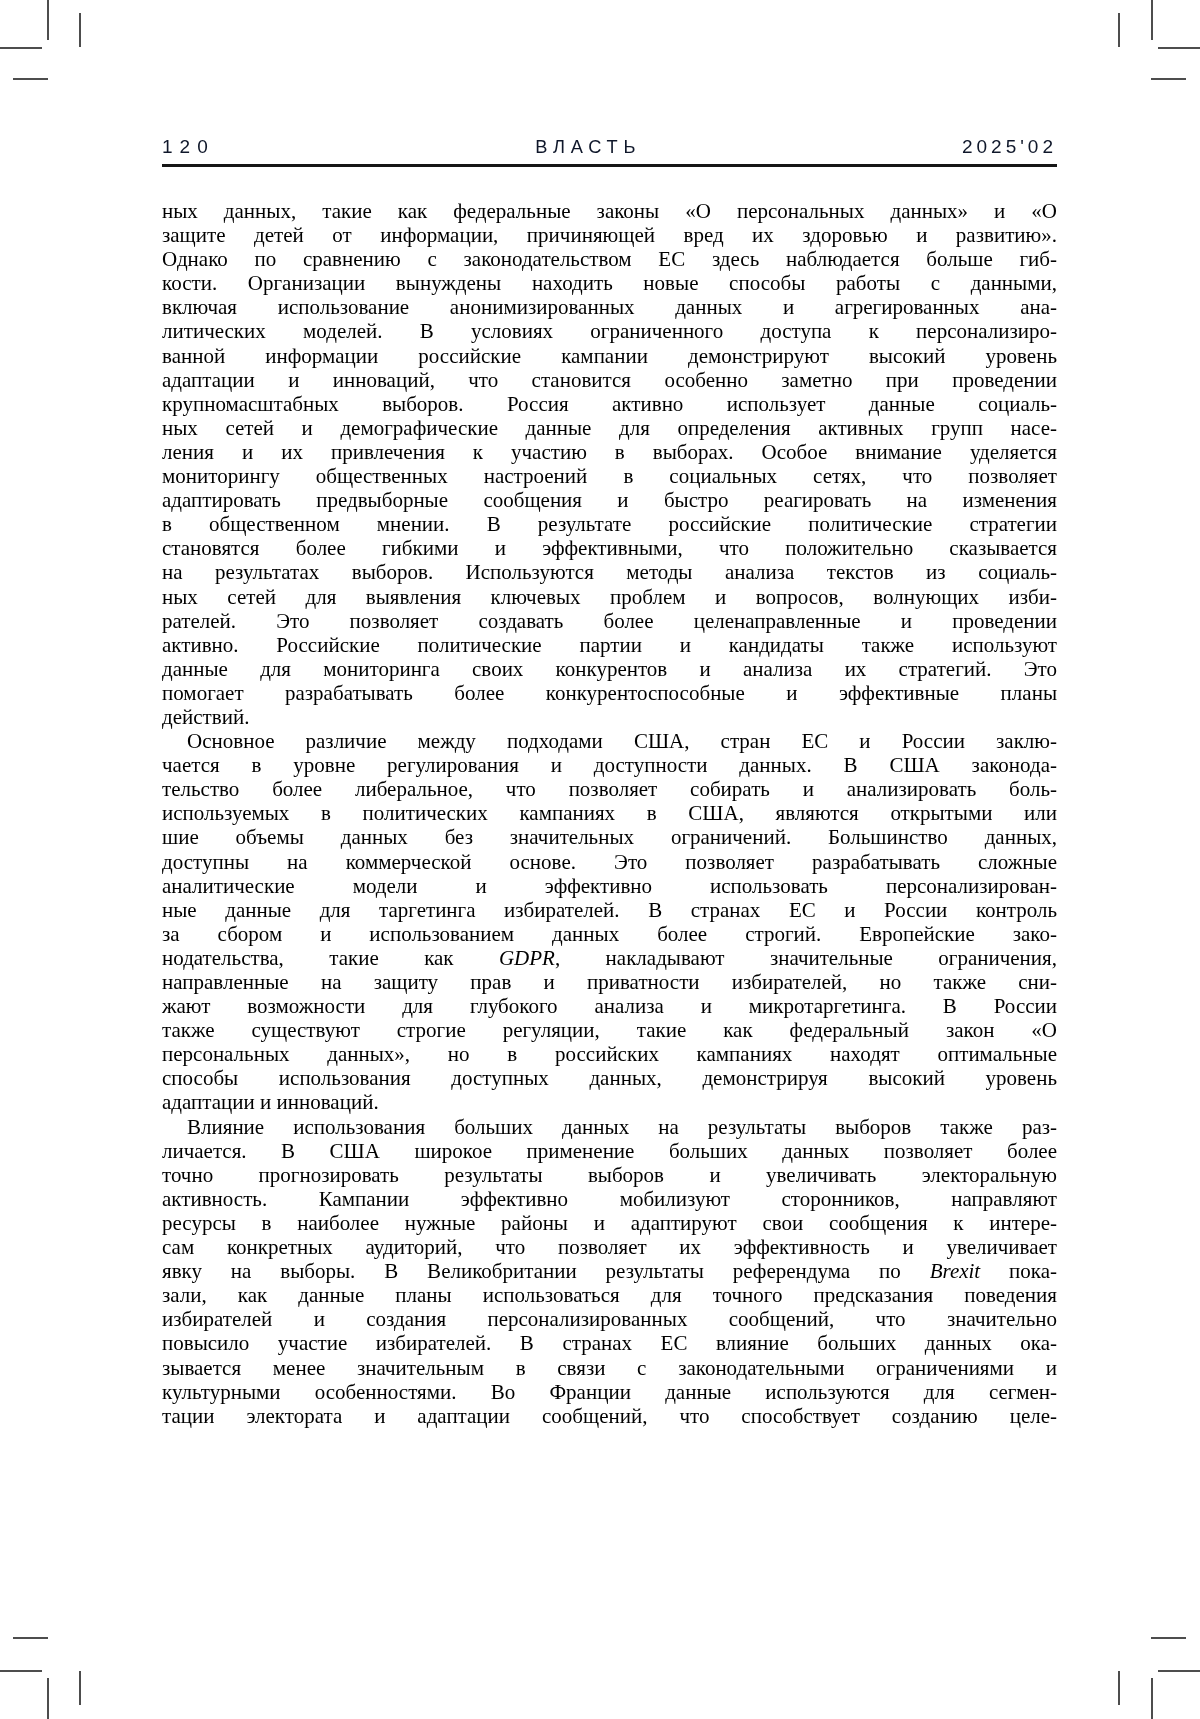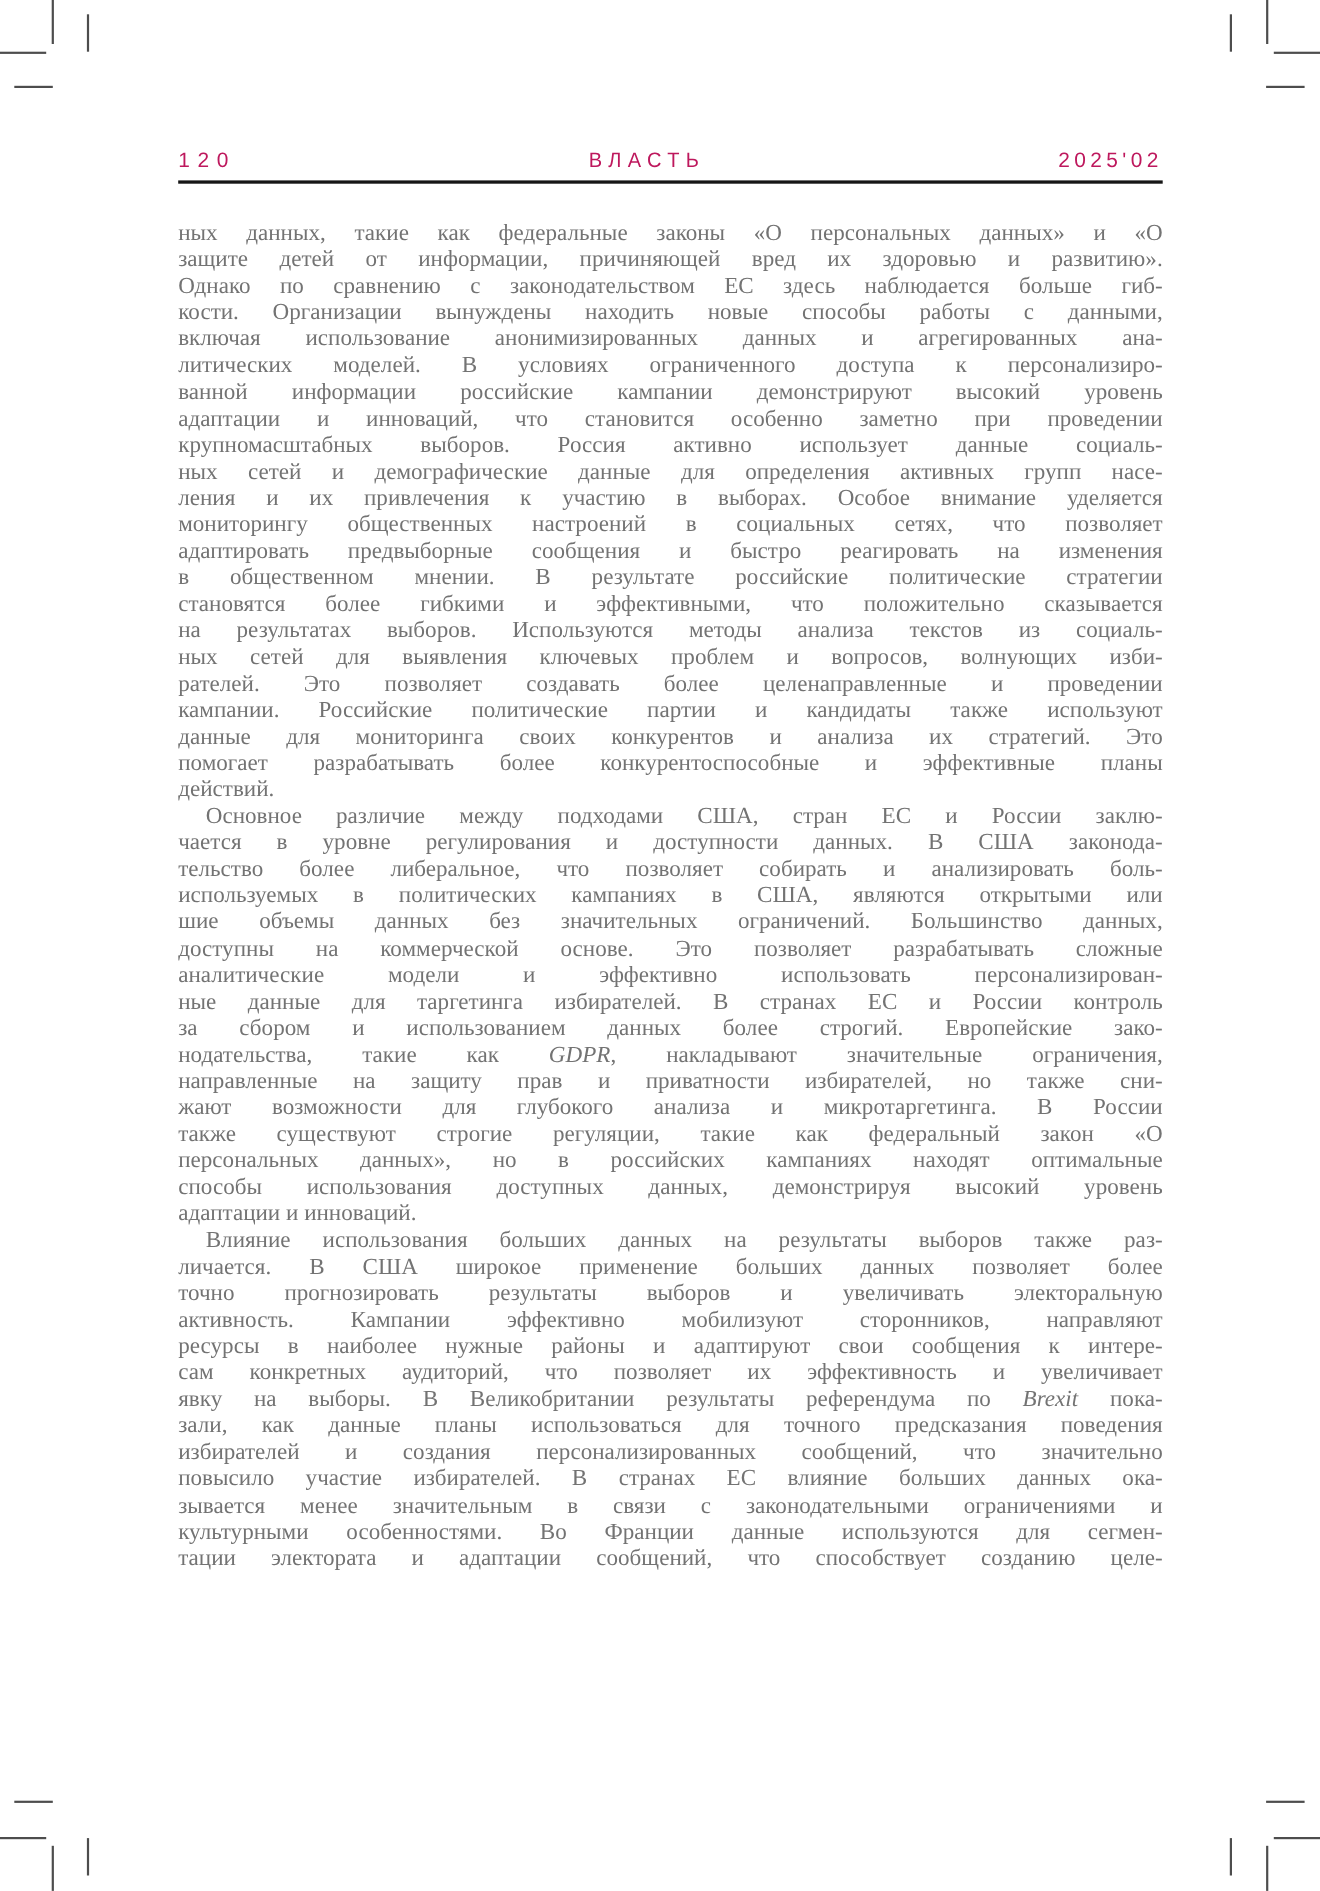--- a/index.html
+++ b/index.html
@@ -32,38 +32,38 @@
   .cm-br-v1 { left: 1151px; top: 1678px; width: 2px; height: 41px; }
   .cm-br-v2 { left: 1118px; top: 1671px; width: 2px; height: 34px; }
 
   
   .header {
     position: absolute;
     left: 162px; top: 136px; width: 895px;
     display: flex; justify-content: space-between; align-items: baseline;
     font-family: "Liberation Sans", sans-serif;
     font-size: 19px;
-    color: #be185d;
+    color: #0f172a;
   }
   .header .h-left   { letter-spacing: 7px; }
   .header .h-center { letter-spacing: 6px; transform: scaleX(0.96); }
   .header .h-right  { letter-spacing: 4px; }
   .header-rule {
     position: absolute;
     left: 162px; top: 164px; width: 895px; height: 3px;
     background: #161616;
   }
 
   
   .text-column {
     position: absolute;
     left: 162px; top: 199px; width: 895px;
     font-size: 21px;
     line-height: 24.1px;
-    color: #737373;
+    color: #000000;
   }
   .line {
     text-align: justify;
     text-align-last: justify;
     white-space: normal;
     height: 24.1px;
   }
   .line.indent { text-indent: 25px; }
   .line.last-left { text-align-last: left; }
   .line i { font-style: italic; }
@@ -110,21 +110,21 @@
         <div class="line">крупномасштабных выборов. Россия активно использует данные социаль-</div>
         <div class="line">ных сетей и демографические данные для определения активных групп насе-</div>
         <div class="line">ления и их привлечения к участию в выборах. Особое внимание уделяется</div>
         <div class="line">мониторингу общественных настроений в социальных сетях, что позволяет</div>
         <div class="line">адаптировать предвыборные сообщения и быстро реагировать на изменения</div>
         <div class="line">в общественном мнении. В результате российские политические стратегии</div>
         <div class="line">становятся более гибкими и эффективными, что положительно сказывается</div>
         <div class="line">на результатах выборов. Используются методы анализа текстов из социаль-</div>
         <div class="line">ных сетей для выявления ключевых проблем и вопросов, волнующих изби-</div>
         <div class="line">рателей. Это позволяет создавать более целенаправленные и проведении</div>
-        <div class="line">кампании. Российские политические партии и кандидаты также используют</div>
+        <div class="line">активно. Российские политические партии и кандидаты также используют</div>
         <div class="line">данные для мониторинга своих конкурентов и анализа их стратегий. Это</div>
         <div class="line">помогает разрабатывать более конкурентоспособные и эффективные планы</div>
         <div class="line last-left">действий.</div>
       </div>
       <div>
         <div class="line indent">Основное различие между подходами США, стран ЕС и России заклю-</div>
         <div class="line">чается в уровне регулирования и доступности данных. В США законода-</div>
         <div class="line">тельство более либеральное, что позволяет собирать и анализировать боль-</div>
         <div class="line">используемых в политических кампаниях в США, являются открытыми или</div>
         <div class="line">шие объемы данных без значительных ограничений. Большинство данных,</div>

